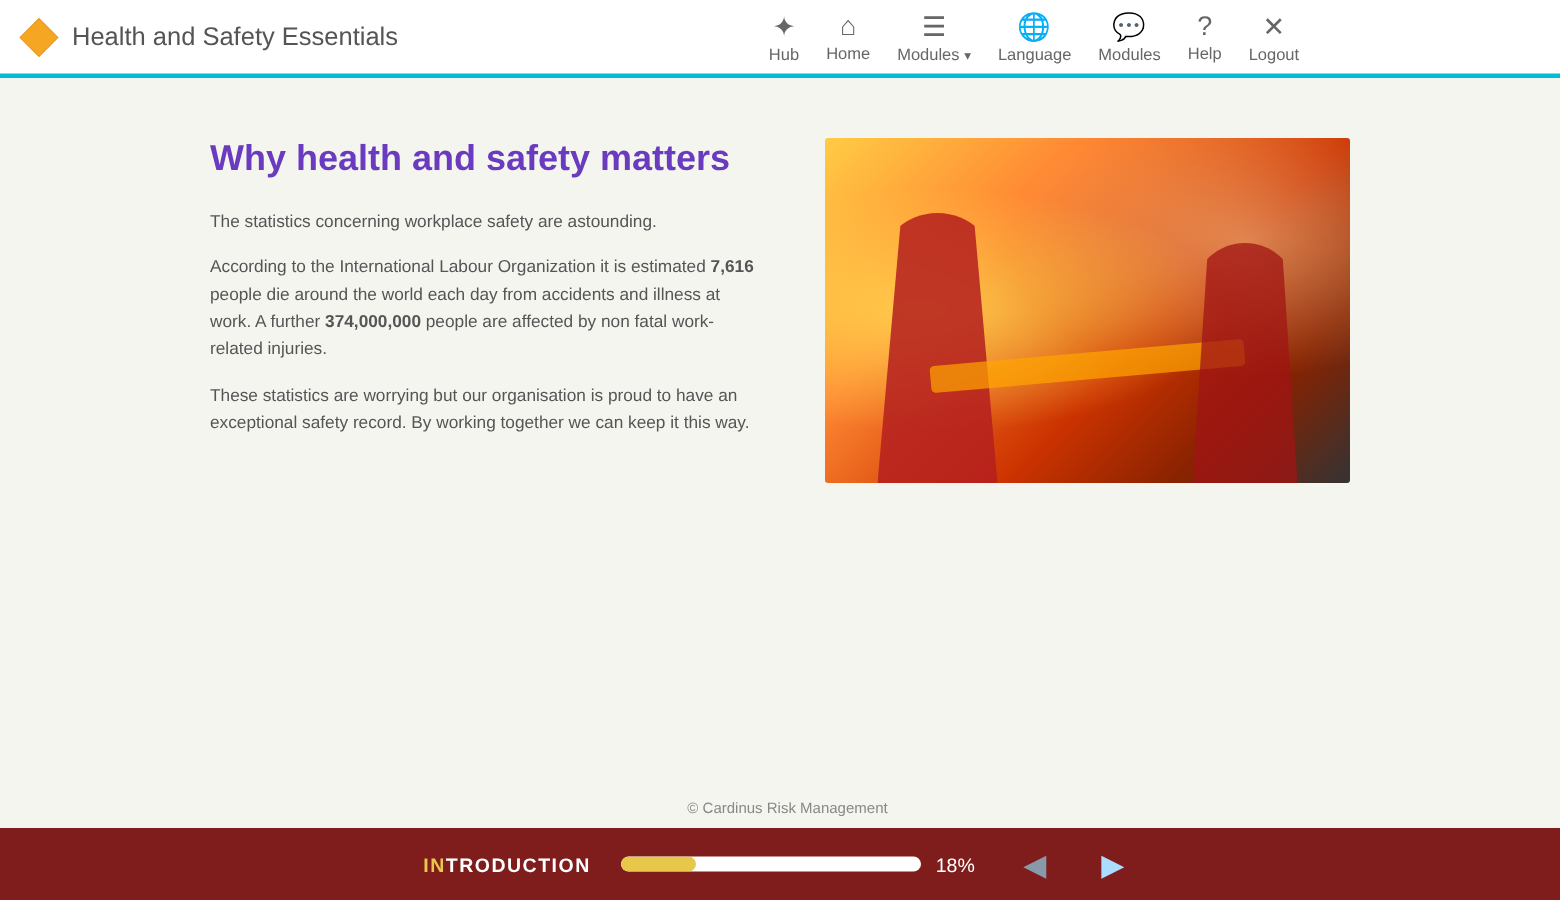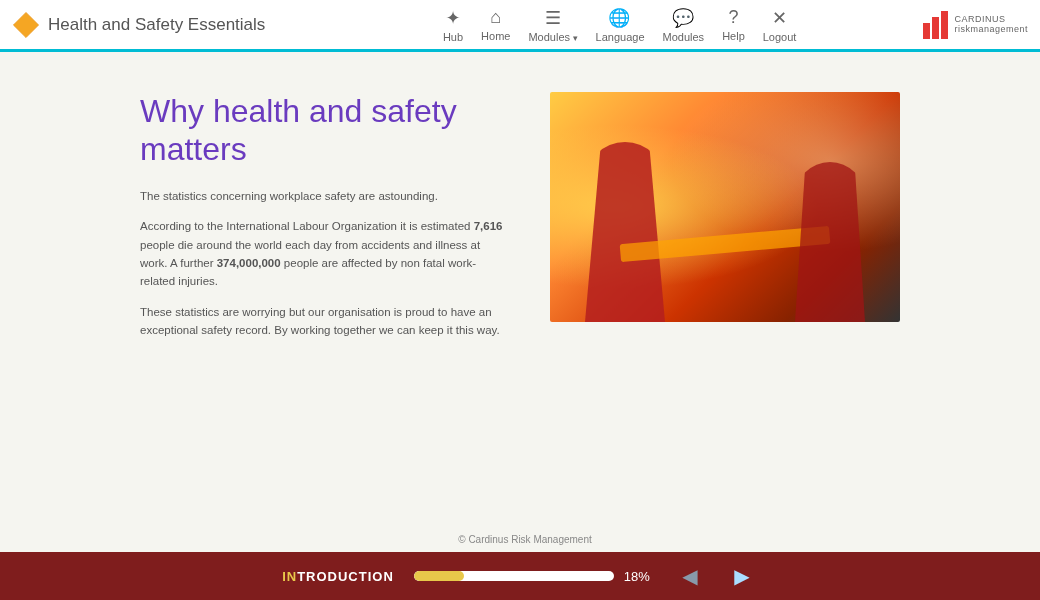--- a/index.html
+++ b/index.html
@@ -98,22 +98,22 @@
       padding: 40px 80px 20px 140px;
       gap: 40px;
       background: #f5f5f0;
       min-height: 490px;
     }
     .text-section {
       flex: 1;
       max-width: 370px;
     }
     .page-heading {
-      font-size: 32px;
-      font-weight: normal;
+      font-size: 24px;
+      font-weight: bold;
       color: #6a3bbf;
       margin-bottom: 18px;
       line-height: 1.2;
     }
     .intro-text {
       font-size: 11.5px;
       color: #555;
       margin-bottom: 12px;
       line-height: 1.6;
     }
@@ -281,31 +281,20 @@
     <a class="nav-item">
       <span class="nav-icon">?</span>
       <span>Help</span>
     </a>
     <a class="nav-item">
       <span class="nav-icon">✕</span>
       <span>Logout</span>
     </a>
   </div>
 
-  <div class="nav-brand">
-    <div class="brand-bars">
-      <div class="brand-bar"></div>
-      <div class="brand-bar"></div>
-      <div class="brand-bar"></div>
-    </div>
-    <div class="brand-text">
-      <span>CARDINUS</span>
-      <span>riskmanagement</span>
-    </div>
-  </div>
 </nav>
 
 <div class="main-content">
   <div class="text-section">
     <h1 class="page-heading">Why health and safety matters</h1>
     <p class="intro-text">The statistics concerning workplace safety are astounding.</p>
     <p class="intro-text">
       According to the International Labour Organization it is estimated <strong>7,616</strong> people die around the world each day from accidents and illness at work. A further <strong>374,000,000</strong> people are affected by non fatal work-related injuries.
     </p>
     <p class="intro-text">These statistics are worrying but our organisation is proud to have an exceptional safety record.  By working together we can keep it this way.</p>

